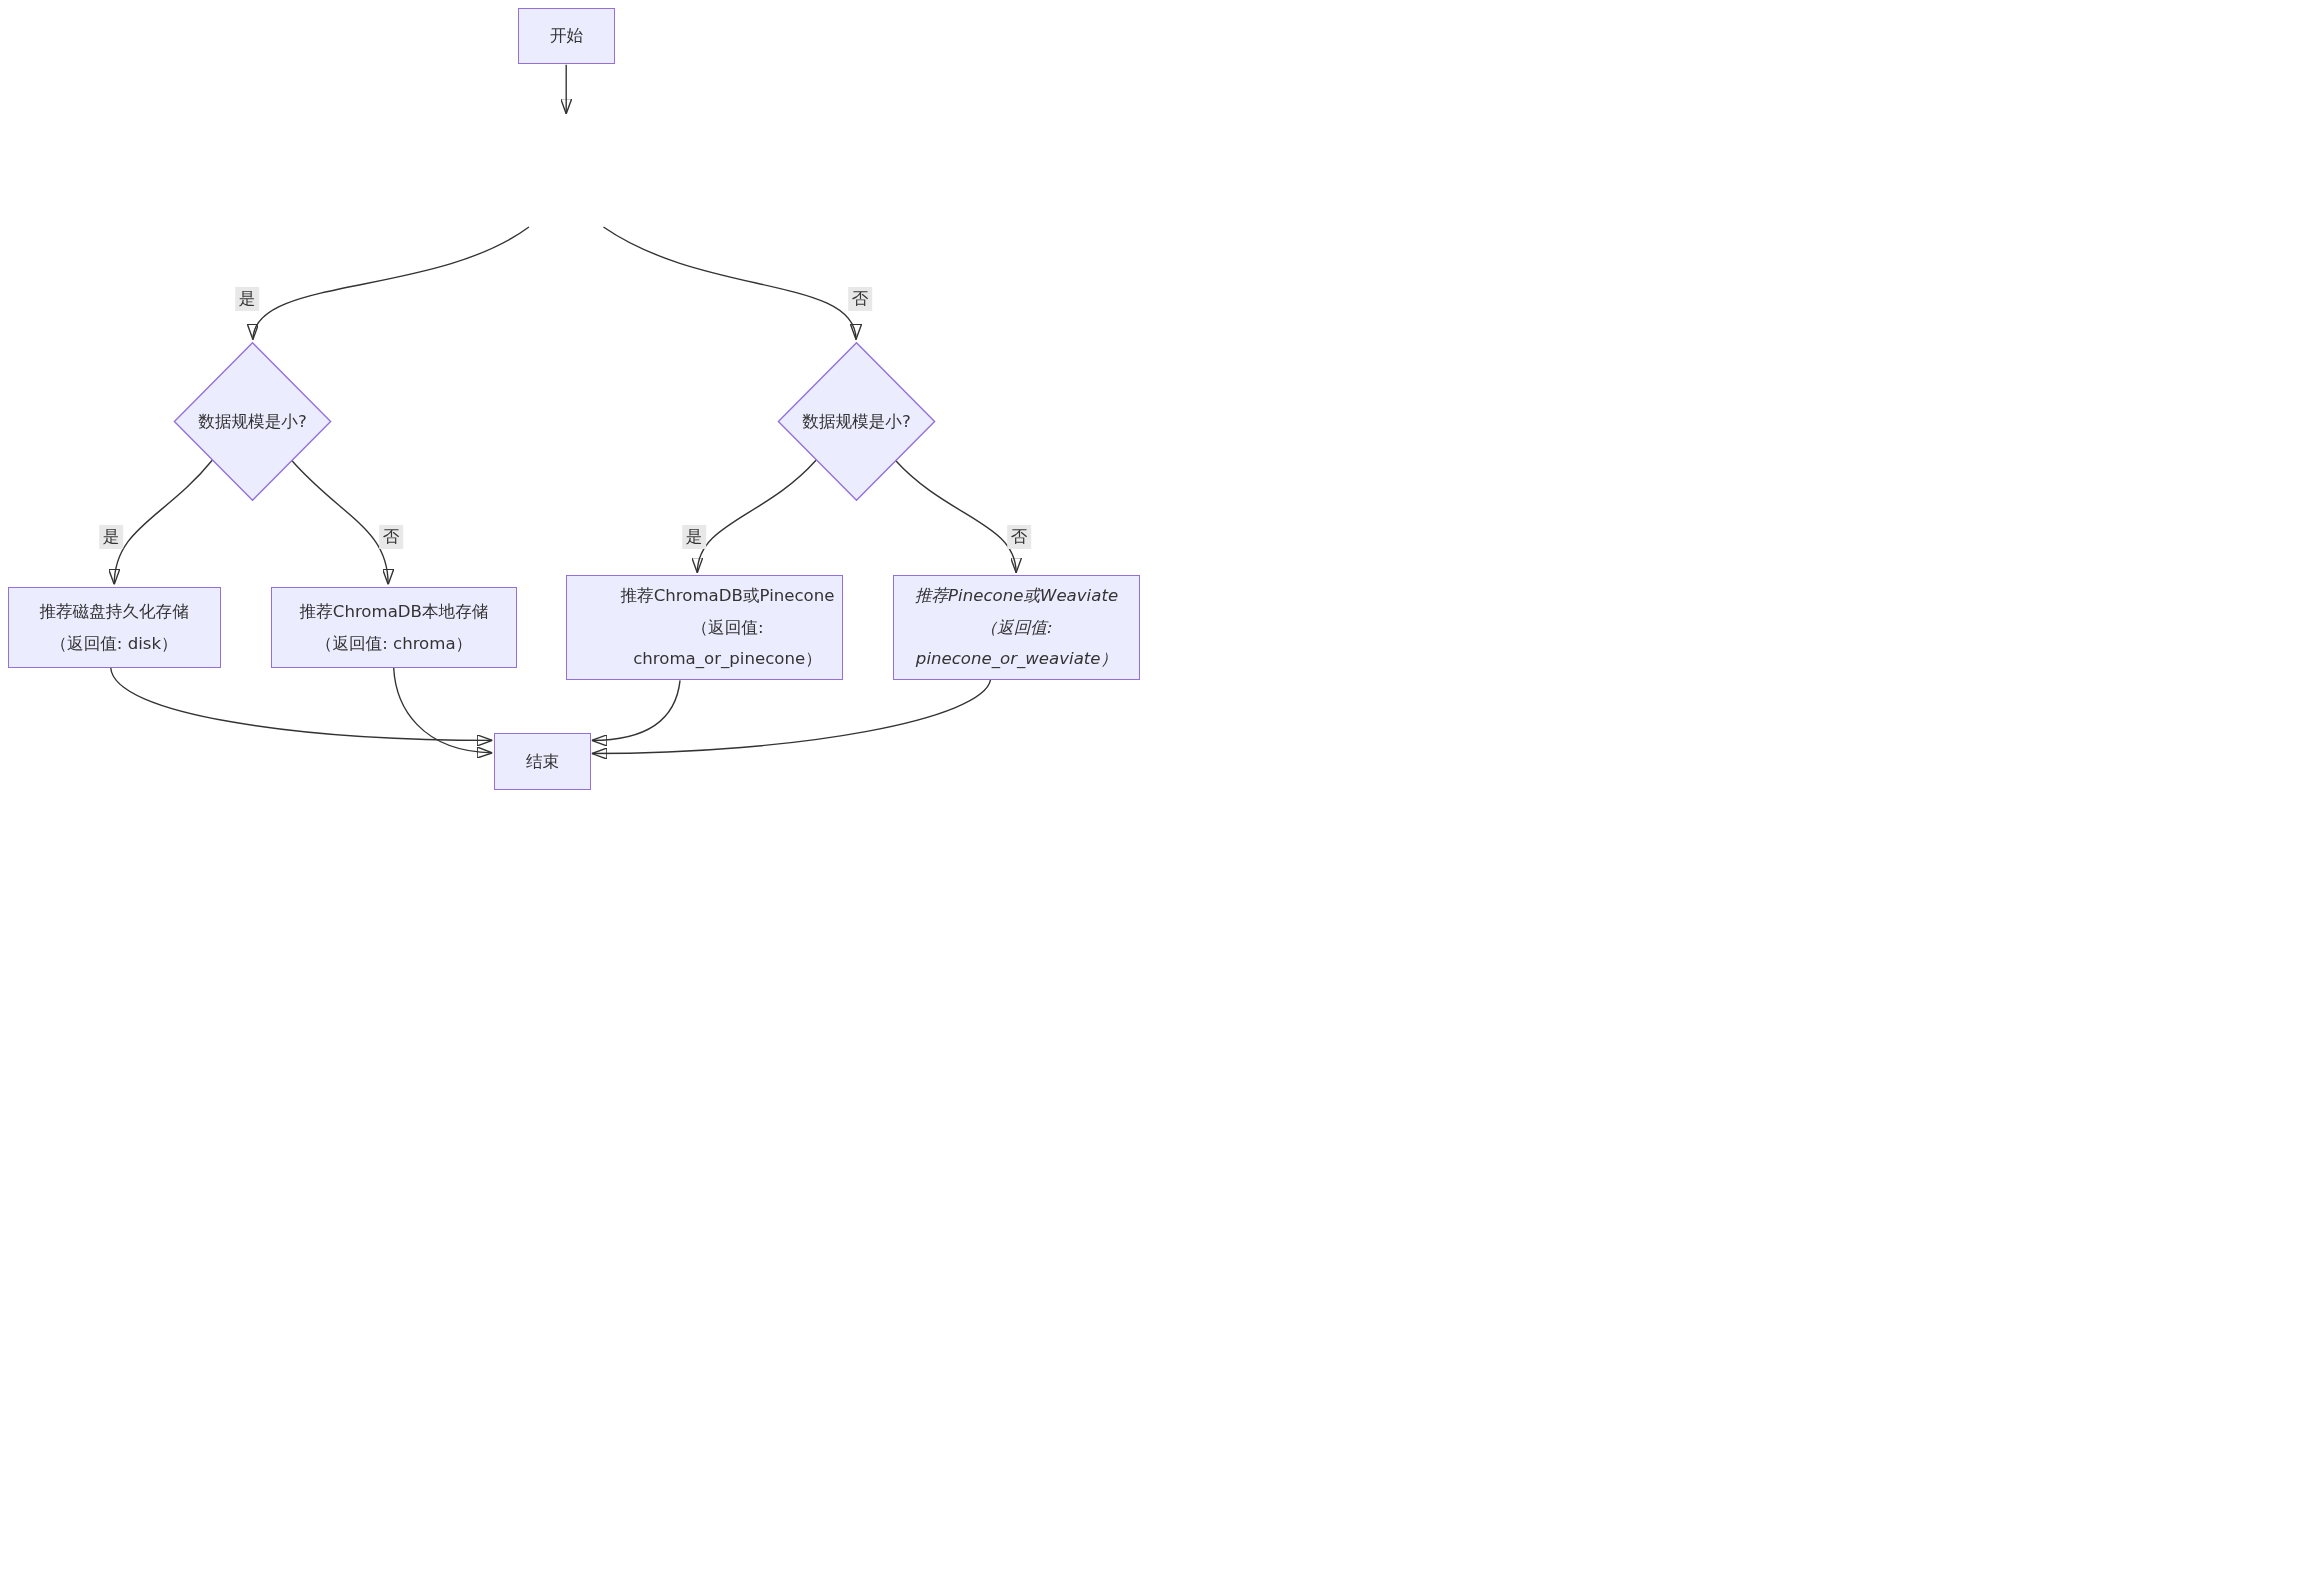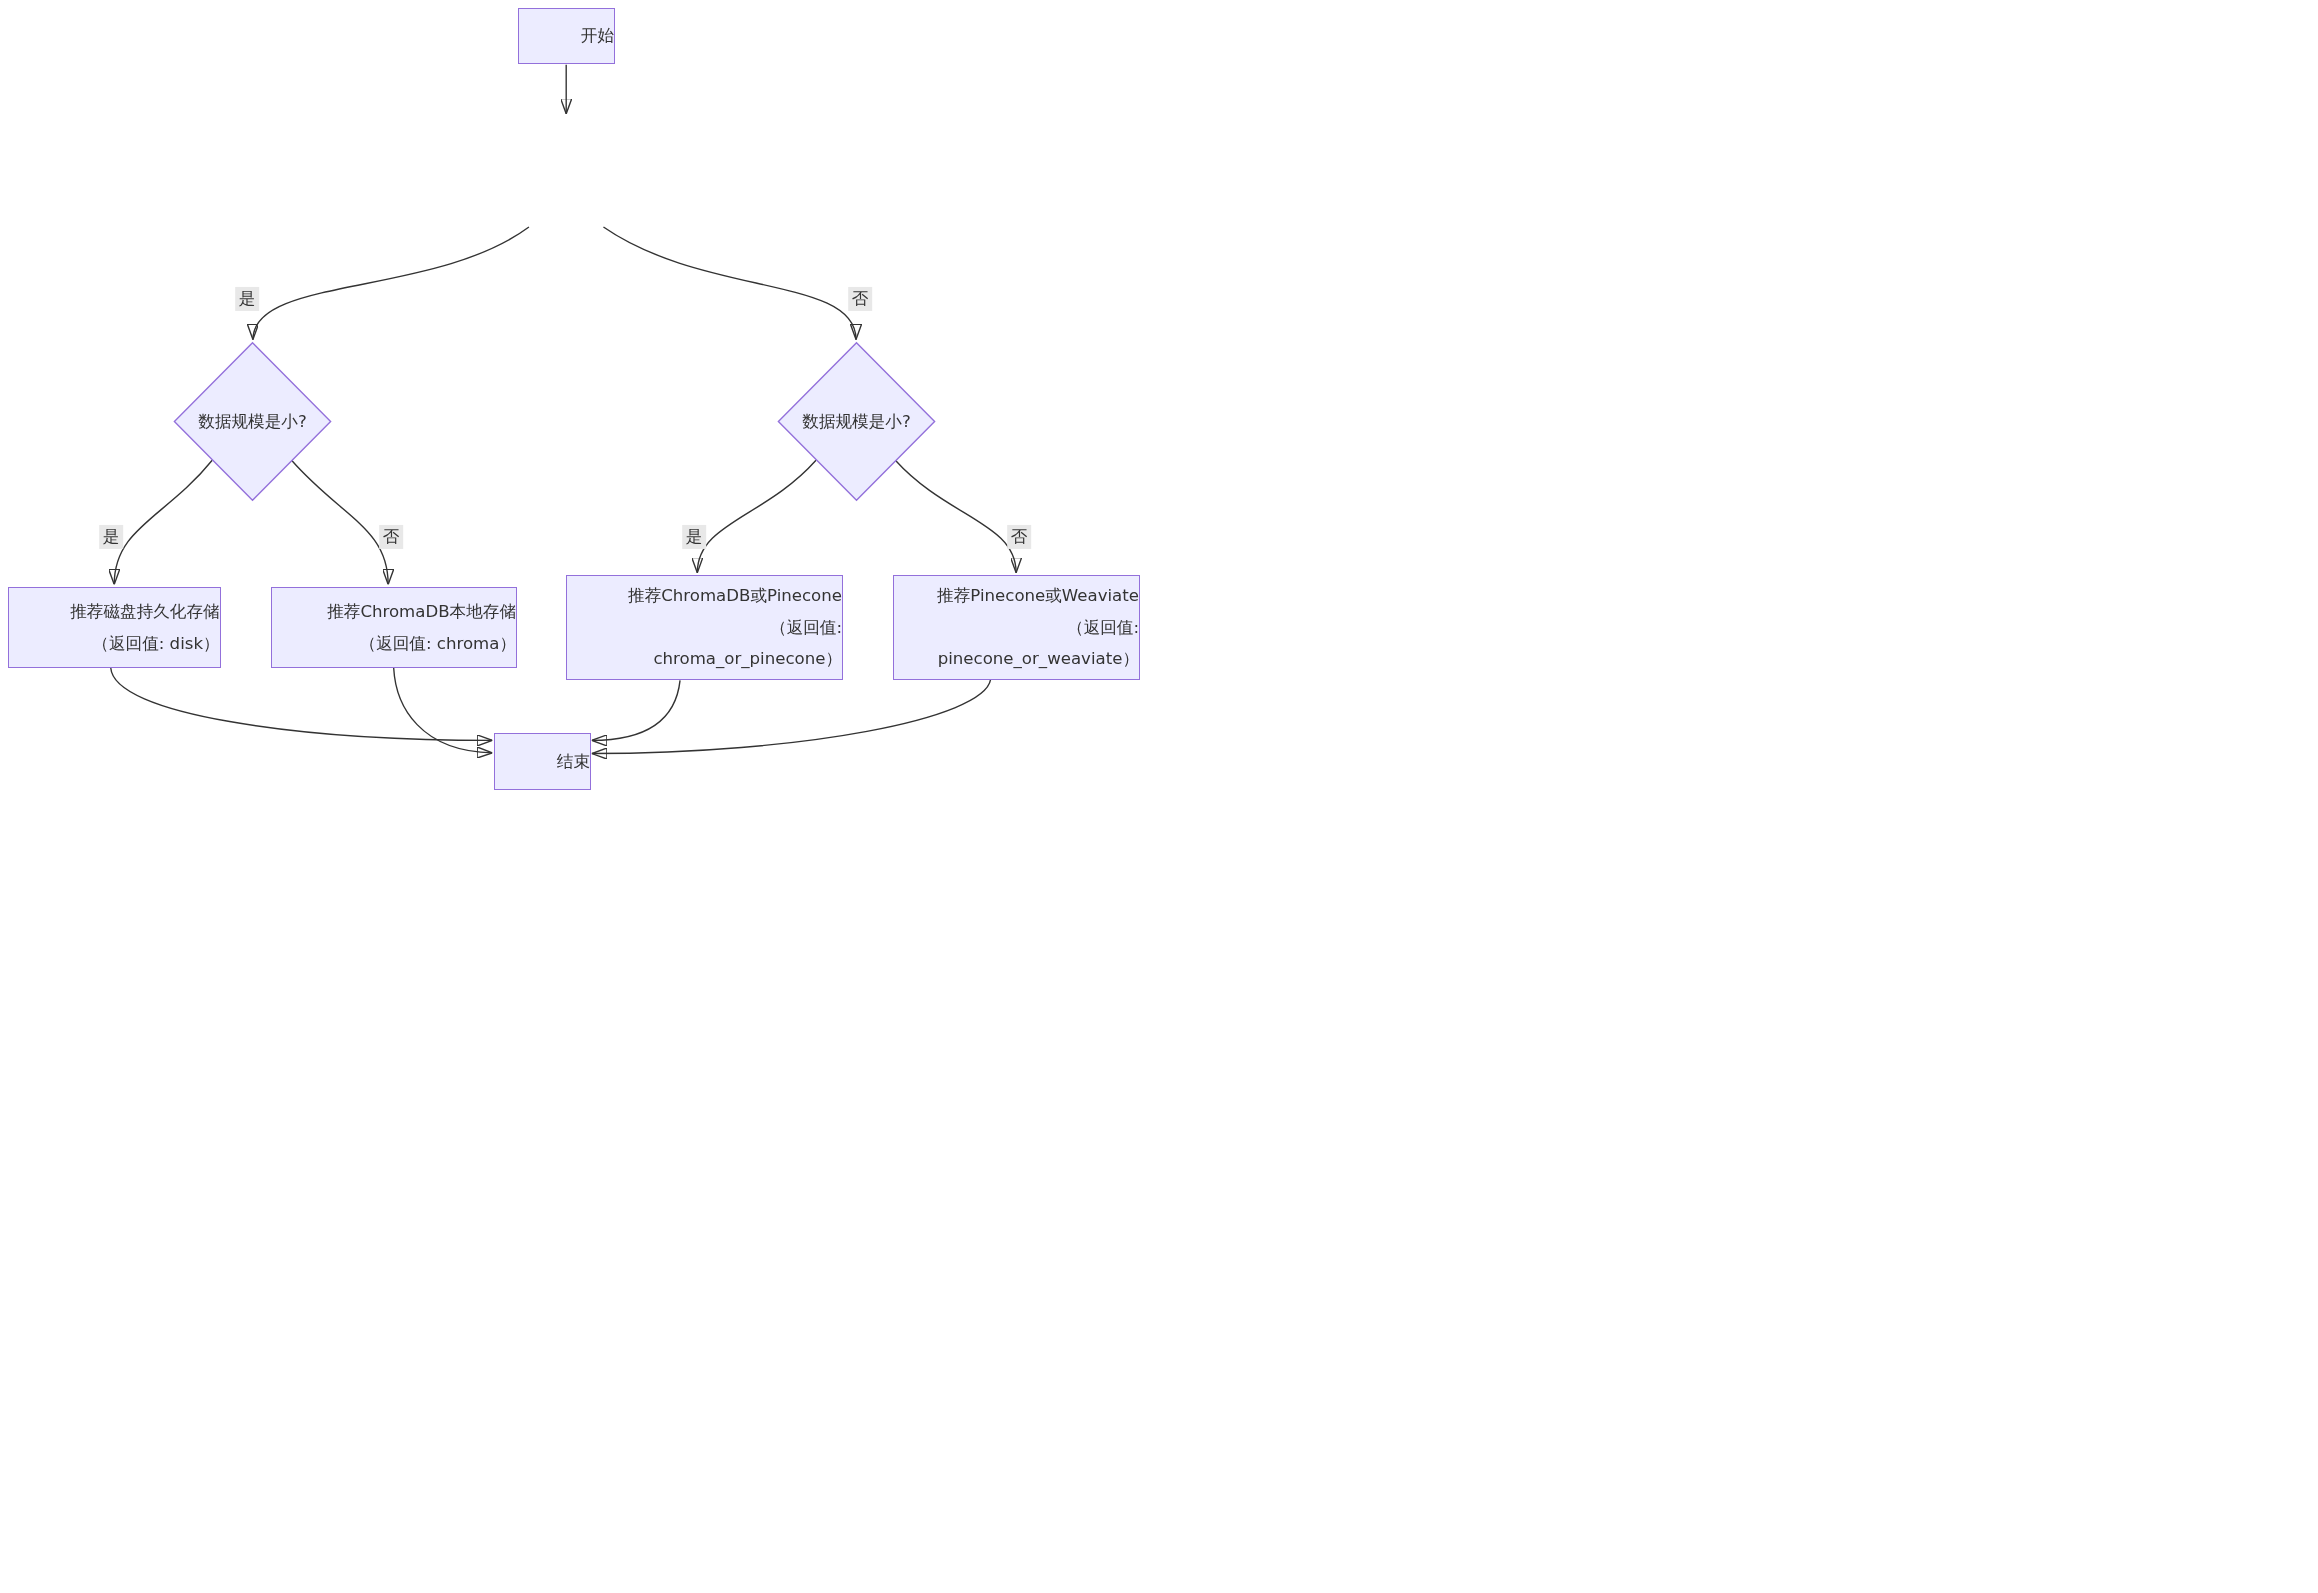--- a/index.html
+++ b/index.html
@@ -18,42 +18,42 @@
     width:1160px;height:797px;
     background:var(--bg);
     overflow:hidden;
   }
   svg.edges{position:absolute;left:0;top:0;width:1160px;height:797px;}
   svg.edges path{fill:none;stroke:var(--edge-color);stroke-width:2px;}
   .arrow-head{fill:var(--edge-color);stroke:none;}
 
   .node{
     position:absolute;
-    display:flex;flex-direction:column;align-items:flex-end;justify-content:center;
+    display:flex;flex-direction:column;align-items:center;justify-content:center;
     text-align:center;
     font-size:16.6px;line-height:1.9;
     color:var(--text-color);
   }
   .node.rect{
     background:var(--node-fill);
     border:1.4px solid var(--node-border);
   }
   .node.diamond{background:transparent;border:none;}
   .node.diamond svg{position:absolute;left:0;top:0;width:100%;height:100%;overflow:visible;}
   .node.diamond polygon{fill:var(--node-fill);stroke:var(--node-border);stroke-width:2px;}
   .node.diamond .dlabel{position:absolute;inset:0;display:flex;align-items:center;justify-content:center;}
 
   .n-start{left:518px;top:7.6px;width:97px;height:56px;}
   .n-d1{left:491px;top:116px;width:149px;height:148px;}
   .n-d2{left:173px;top:342px;width:159px;height:159px;}
   .n-d3{left:777px;top:342px;width:159px;height:159px;}
   .n-b1{left:7.6px;top:587px;width:213px;height:81px;}
   .n-b2{left:271px;top:587px;width:246px;height:81px;}
   .n-b3{left:566px;top:575px;width:277px;height:105px;padding-left:46px;}
-  .n-b4{left:893px;top:575px;width:247px;height:105px;}
+  .n-b4{left:893px;top:575px;width:247px;height:105px;font-style:italic;}
   .n-end{left:494px;top:733px;width:97px;height:57px;}
 
   .edge-label{
     position:absolute;
     transform:translate(-50%,-50%);
     background:var(--edge-label-bg);
     padding:2.1px 3.5px;
     font-size:16.6px;line-height:1.2;
     color:var(--text-color);
     white-space:nowrap;

